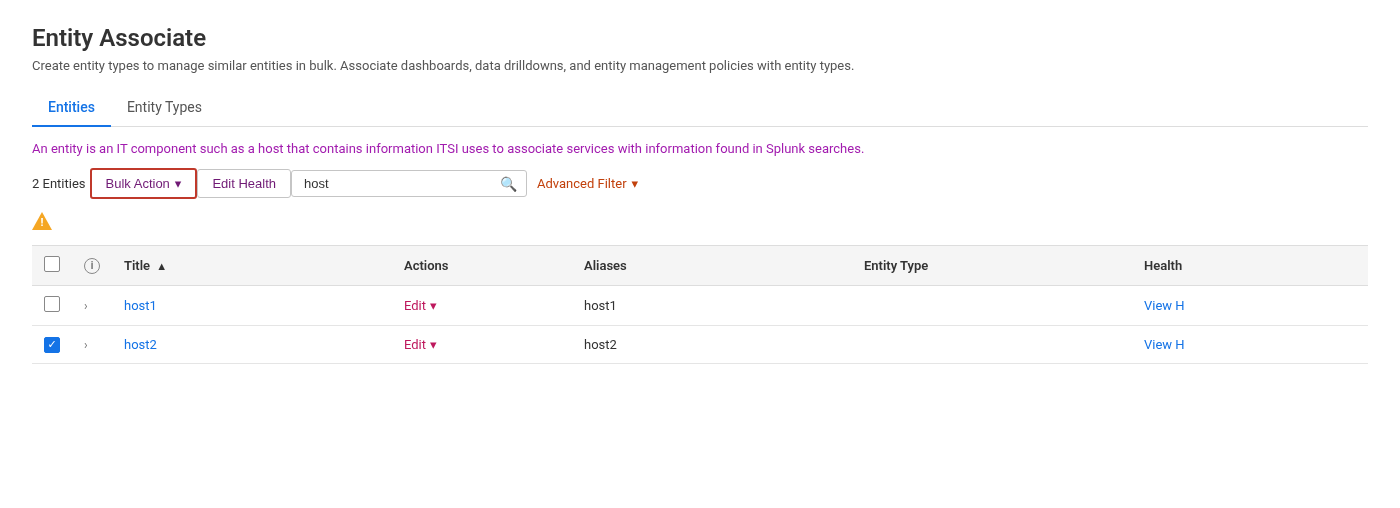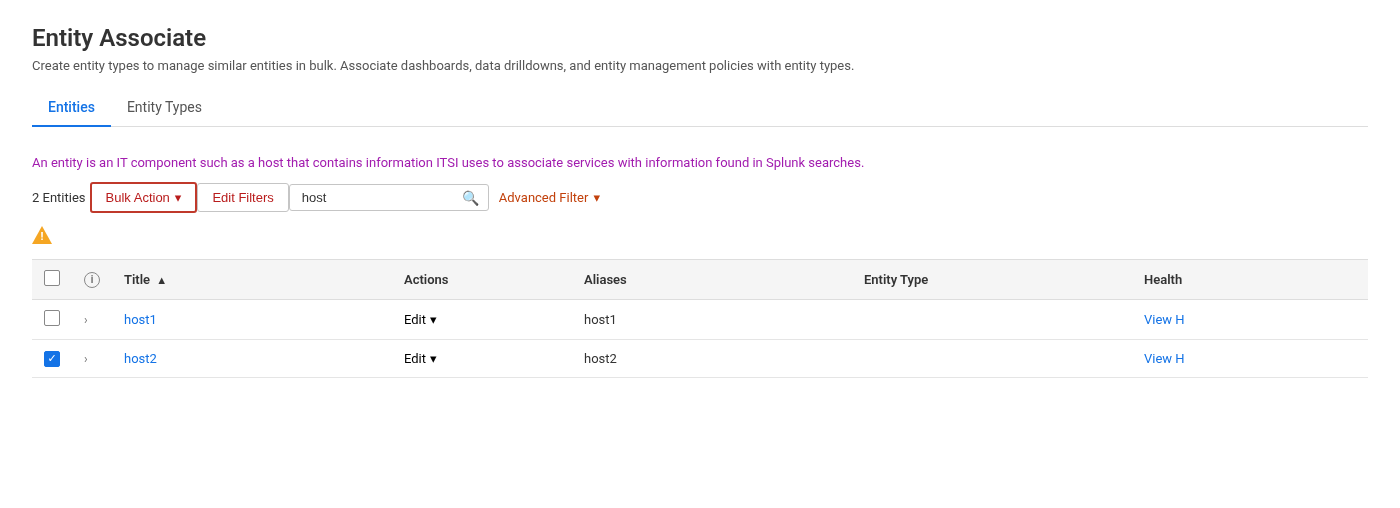--- a/index.html
+++ b/index.html
@@ -16,21 +16,21 @@
       margin-bottom: 6px;
     }
     .subtitle {
       font-size: 13px;
       color: #555;
       margin-bottom: 18px;
     }
     .tabs {
       display: flex;
       border-bottom: 1px solid #ddd;
-      margin-bottom: 28px;
+      margin-bottom: 14px;
     }
     .tab {
       padding: 8px 16px 10px;
       cursor: pointer;
       font-size: 14px;
       color: #555;
       border-bottom: 2px solid transparent;
       margin-bottom: -1px;
     }
     .tab.active {
@@ -57,35 +57,35 @@
     .btn {
       display: inline-flex;
       align-items: center;
       gap: 5px;
       padding: 6px 14px;
       border: 1px solid #c5c5c5;
       border-radius: 3px;
       background: #fff;
       cursor: pointer;
       font-size: 13px;
-      color: #b91c1c;
+      color: #701a75;
       white-space: nowrap;
     }
     .btn-bulk {
       border: 2px solid #c0392b;
       font-weight: 500;
     }
     .search-box {
       display: flex;
       align-items: center;
       border: 1px solid #c5c5c5;
       border-radius: 3px;
       padding: 0 8px;
       background: #fff;
-      width: 200px;
+      width: 236px;
     }
     .search-box input {
       border: none;
       outline: none;
       font-size: 13px;
       padding: 5px 4px;
       width: 100%;
       color: #333;
     }
     .search-icon {
@@ -183,21 +183,21 @@
     .link {
       color: #1473e6;
       text-decoration: none;
       cursor: pointer;
     }
     .edit-btn {
       display: inline-flex;
       align-items: center;
       gap: 4px;
       font-size: 13px;
-      color: #000000;
+      color: #be185d;
       cursor: pointer;
     }
     .col-checkbox { width: 36px; }
     .col-info { width: 30px; }
     .col-title { width: 280px; }
     .col-actions { width: 180px; }
     .col-aliases { width: 280px; }
     .col-entitytype { width: 280px; }
     .col-health { }
     .sort-icon { font-size: 11px; margin-left: 3px; }
@@ -231,21 +231,21 @@
 
 <p class="description">An entity is an IT component such as a host that contains information ITSI uses to associate services with information found in Splunk searches.</p>
 
 <div class="toolbar">
   <span class="entities-count">2 Entities</span>
   <button class="btn btn-bulk">
     <span>Bulk Action</span>
     <span>▾</span>
   </button>
   <button class="btn">
-    <span>Edit Filters</span>
+    <span>Edit Health</span>
   </button>
   <div class="search-box">
     <input type="text" value="host" style="">
     <span class="search-icon">🔍</span>
   </div>
   <div class="advanced-filter">
     <span>Advanced Filter</span>
     <span>▾</span>
   </div>
 </div>

